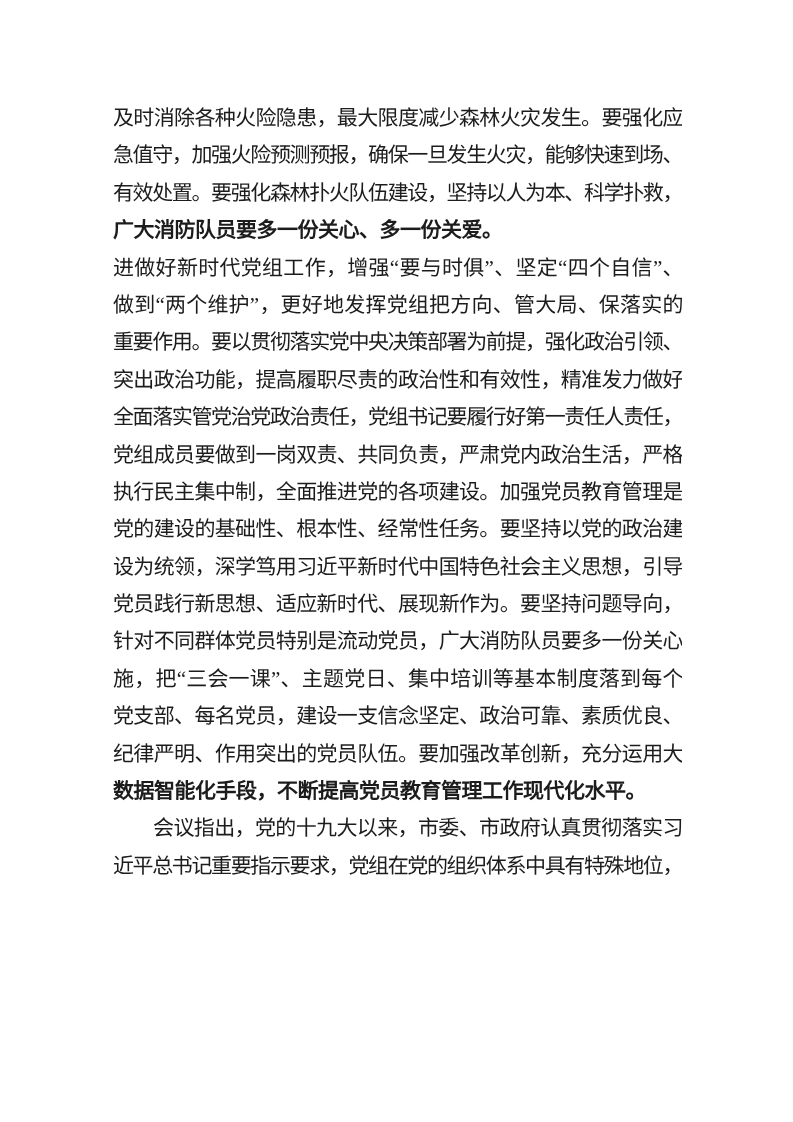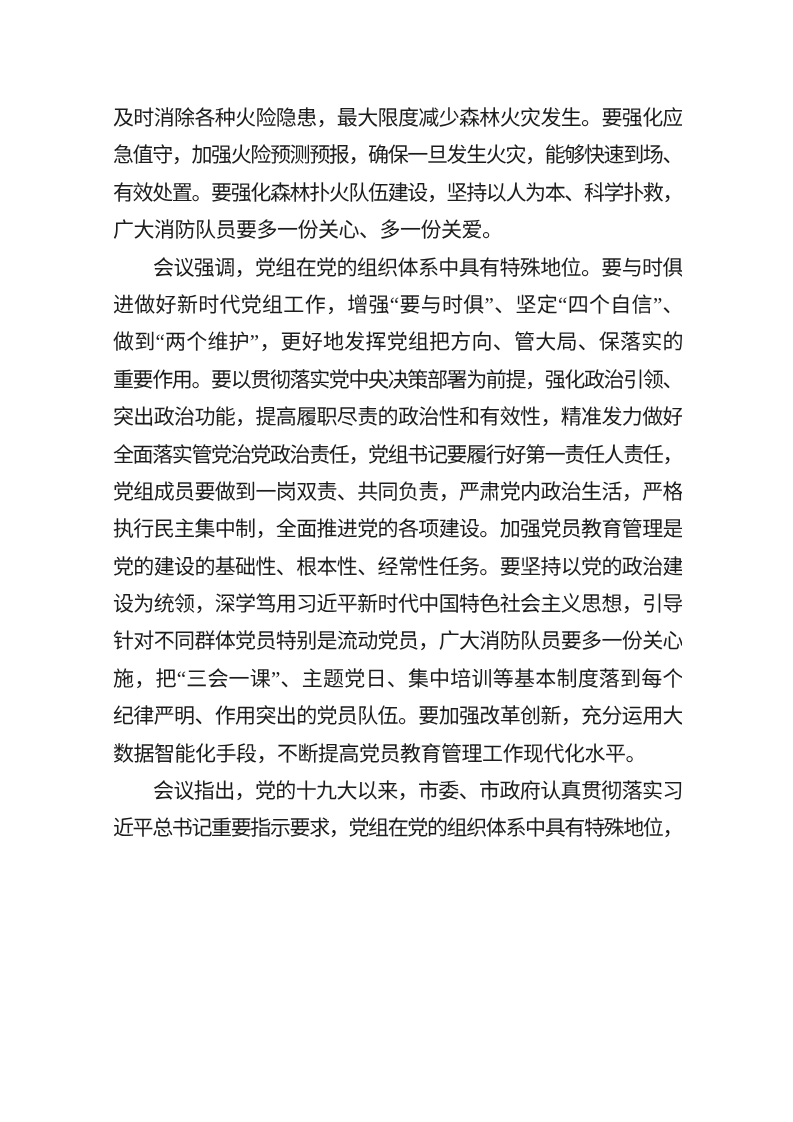--- a/index.html
+++ b/index.html
@@ -32,44 +32,46 @@
     text-align: justify;
     text-align-last: justify;
     text-justify: inter-character;
     overflow: hidden;
   }
   .line.para-end {
     text-align: center;
     text-align-last: left;
     letter-spacing: -0.5px;
     white-space: normal;
+    font-weight: bold;
   }
   .line.indent {
     text-indent: 40px;
   }
 </style>
 </head>
 <body>
 
 <div class="page">
   <div class="text-block">
     <div class="line">及时消除各种火险隐患，最大限度减少森林火灾发生。要强化应</div>
     <div class="line">急值守，加强火险预测预报，确保一旦发生火灾，能够快速到场、</div>
     <div class="line">有效处置。要强化森林扑火队伍建设，坚持以人为本、科学扑救，</div>
     <div class="line para-end">广大消防队员要多一份关心、多一份关爱。</div>
-    <div class="line indent">会议强调，党组在党的组织体系中具有特殊地位。要与时俱</div>
     <div class="line">进做好新时代党组工作，增强“要与时俱”、坚定“四个自信”、</div>
     <div class="line">做到“两个维护”，更好地发挥党组把方向、管大局、保落实的</div>
     <div class="line">重要作用。要以贯彻落实党中央决策部署为前提，强化政治引领、</div>
     <div class="line">突出政治功能，提高履职尽责的政治性和有效性，精准发力做好</div>
     <div class="line">全面落实管党治党政治责任，党组书记要履行好第一责任人责任，</div>
     <div class="line">党组成员要做到一岗双责、共同负责，严肃党内政治生活，严格</div>
     <div class="line">执行民主集中制，全面推进党的各项建设。加强党员教育管理是</div>
     <div class="line">党的建设的基础性、根本性、经常性任务。要坚持以党的政治建</div>
     <div class="line">设为统领，深学笃用习近平新时代中国特色社会主义思想，引导</div>
+    <div class="line">党员践行新思想、适应新时代、展现新作为。要坚持问题导向，</div>
     <div class="line">针对不同群体党员特别是流动党员，广大消防队员要多一份关心</div>
     <div class="line">施，把“三会一课”、主题党日、集中培训等基本制度落到每个</div>
+    <div class="line">党支部、每名党员，建设一支信念坚定、政治可靠、素质优良、</div>
     <div class="line">纪律严明、作用突出的党员队伍。要加强改革创新，充分运用大</div>
     <div class="line para-end">数据智能化手段，不断提高党员教育管理工作现代化水平。</div>
     <div class="line indent">会议指出，党的十九大以来，市委、市政府认真贯彻落实习</div>
     <div class="line">近平总书记重要指示要求，党组在党的组织体系中具有特殊地位，</div>
   </div>
 </div>
 
 </body></html>

